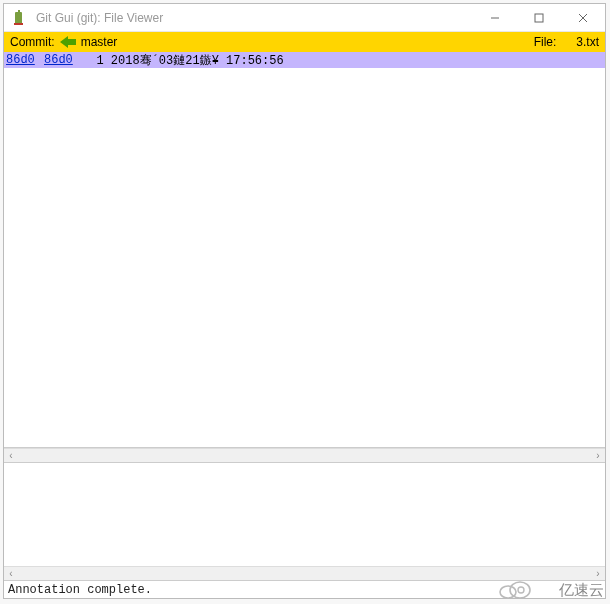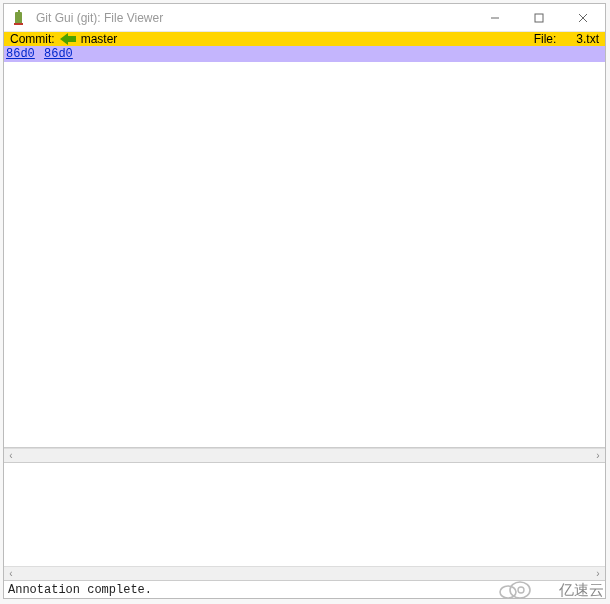--- a/index.html
+++ b/index.html
@@ -43,21 +43,21 @@
   .win-btn {
     width: 44px;
     height: 100%;
     display: flex;
     align-items: center;
     justify-content: center;
     color: #777;
   }
   .win-btn svg { stroke: #666; }
   .commitbar {
-    height: 14px;
+    height: 20px;
     background: #ffd500;
     display: flex;
     align-items: center;
     padding: 0 6px 0 6px;
     font-size: 12px;
     color: #000;
   }
   .commitbar .label { margin-right: 4px; }
   .commitbar .arrow {
     width: 18px; height: 14px;
@@ -180,20 +180,21 @@
     <span class="file-section">
       <span class="flabel">File:</span>
       <span>3.txt</span>
     </span>
   </div>
 
   <div class="content-row">
     <span class="hash">86d0</span>
     <span> </span>
     <span class="hash">86d0</span>
+    <span>   1 2018骞´03鏈21鏃¥ 17:56:56</span>
   </div>
 
   <div class="top-pane"></div>
 
   <div class="hscroll">
     <span class="scroll-arrow">‹</span>
     <span class="scroll-arrow">›</span>
   </div>
 
   <div class="bottom-pane"></div>

